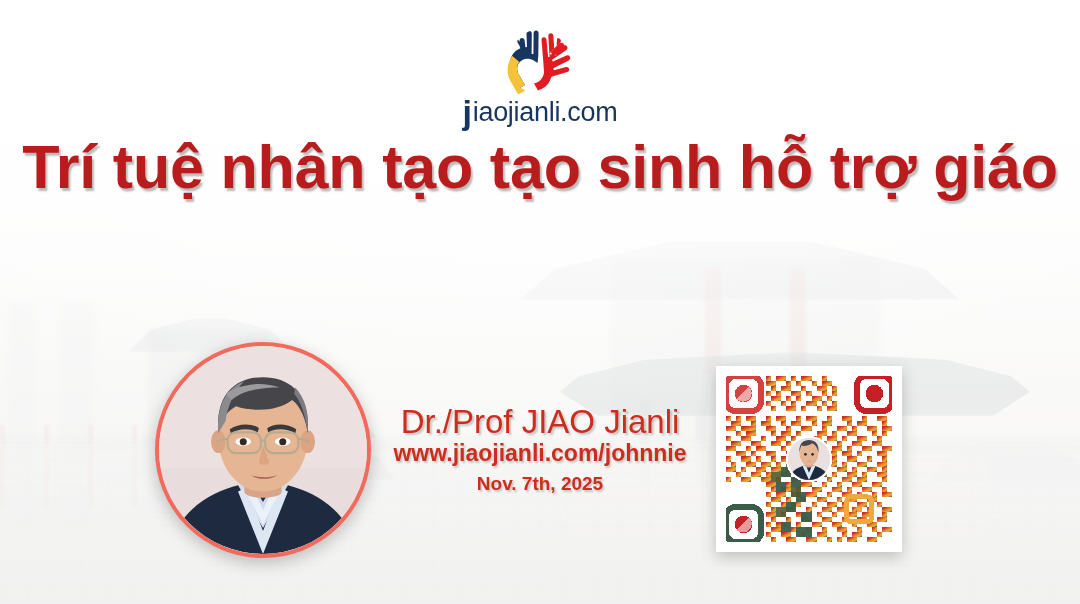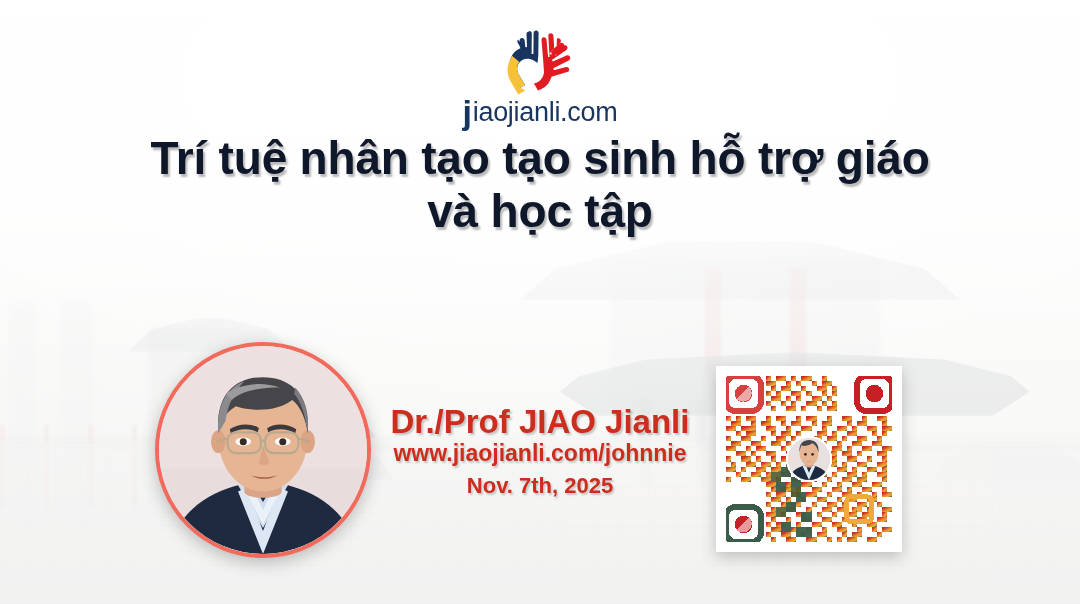--- a/index.html
+++ b/index.html
@@ -229,23 +229,23 @@
   }
 
   
   .title-block {
     position: absolute;
     left: 0; right: 0;
     top: 132px;
     text-align: center;
   }
   .title-line {
-    font-size: 46px;
+    font-size: 61px;
     font-weight: 700;
-    color: #0f172a;
+    color: #b91c1c;
     line-height: 1.16;
     letter-spacing: -.2px;
     text-shadow: 2px 3px 2px rgba(90,90,90,.42);
     white-space: nowrap;
   }
 
   
   .portrait {
     position: absolute;
     left: 155px; top: 342px;
@@ -261,37 +261,37 @@
   
   .speaker-block {
     position: absolute;
     left: 372px;
     top: 404px;
     width: 336px;
     text-align: center;
   }
   .speaker-name {
     font-size: 33px;
-    font-weight: 700;
+    font-weight: 400;
     color: #cc2d1d;
     text-shadow: 2px 2px 2px rgba(110,110,110,.38);
     line-height: 1.1;
     white-space: nowrap;
   }
   .speaker-url {
     font-size: 23px;
     font-weight: 700;
     color: #cc2d1d;
     text-shadow: 1.5px 2px 2px rgba(110,110,110,.36);
     line-height: 1.15;
     white-space: nowrap;
   }
   .speaker-date {
     margin-top: 6px;
-    font-size: 22px;
+    font-size: 19px;
     font-weight: 700;
     color: #cc2d1d;
     text-shadow: 1.5px 2px 2px rgba(110,110,110,.36);
     line-height: 1.15;
     white-space: nowrap;
   }
 
   
   .qr-card {
     position: absolute;
@@ -366,21 +366,20 @@
       <path d="M66.0 24.0 L74.2 15.6 C75.4 14.4 77.3 14.4 78.4 15.6 C79.5 16.8 79.5 18.7 78.3 19.8 L68.0 29.3 Z" fill="#e11b22"></path>
     </svg>
     <div class="logo-text-row">
       <span class="logo-j">j</span>
         <span>iaojianli.com</span>
     </div>
   </div>
 
   <div class="title-block">
     <div class="title-line">Trí tuệ nhân tạo tạo sinh hỗ trợ giáo</div>
-    <div class="title-line">và học tập</div>
   </div>
 
   <div class="portrait">
     <svg viewBox="0 0 200 200">
       <defs>
         <clipPath id="pclip">
             <circle cx="100" cy="100" r="100"></circle>
           </clipPath>
       </defs>
       <g clip-path="url(#pclip)">

